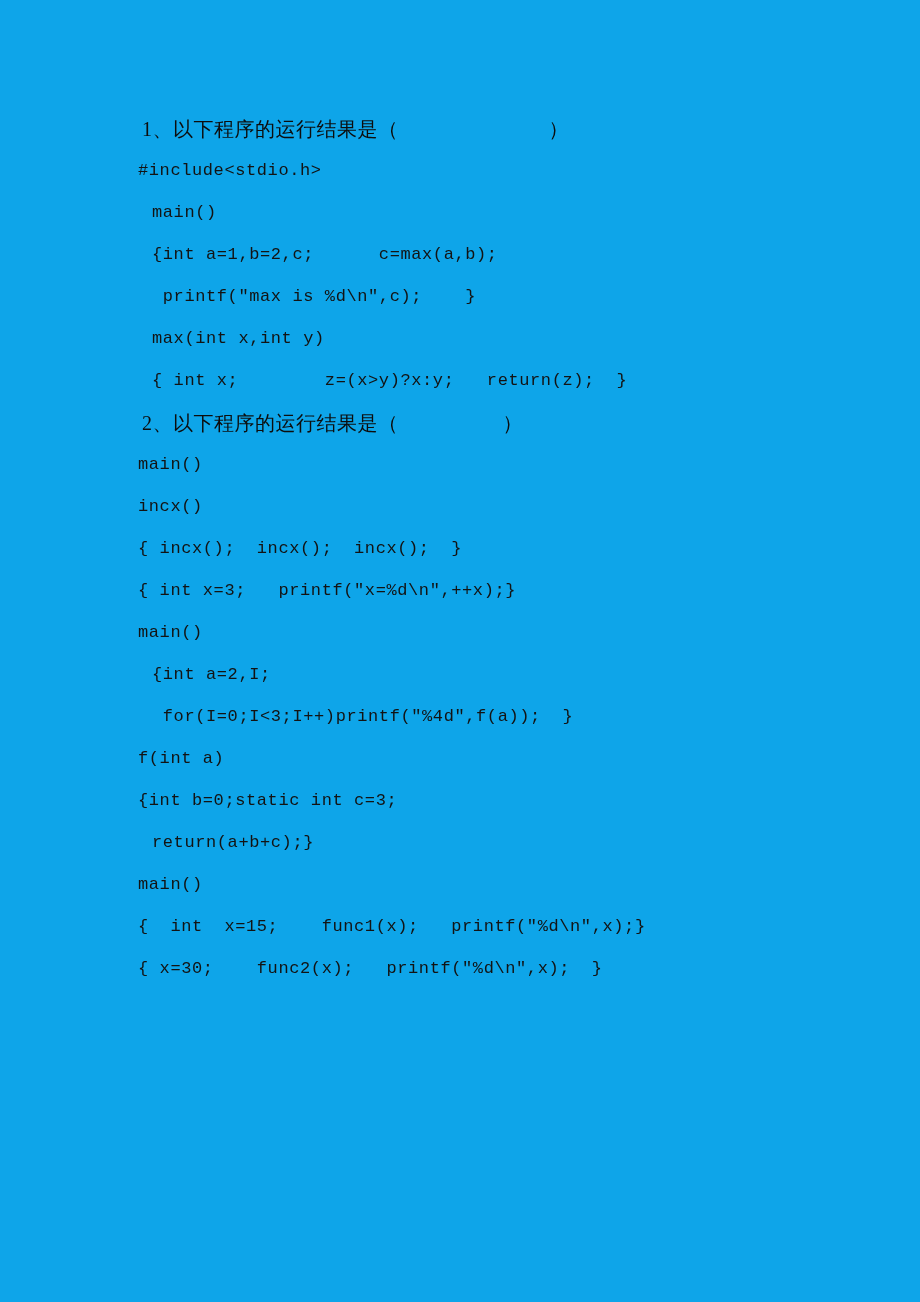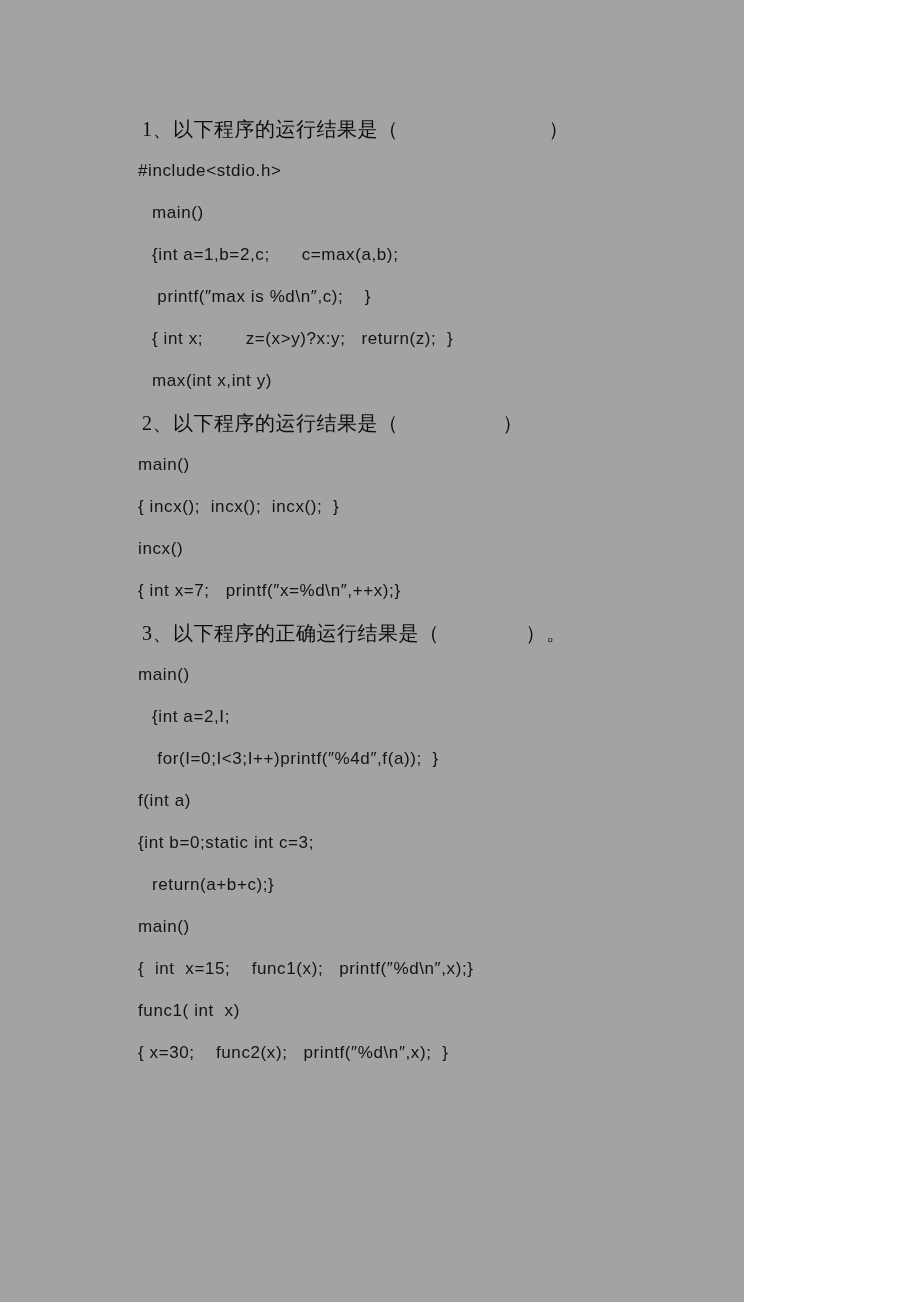--- a/index.html
+++ b/index.html
@@ -2,23 +2,23 @@
 <html lang="zh"><head>
 <meta charset="utf-8">
 <style>
   html, body {
     margin: 0;
     padding: 0;
     background: #ffffff;
   }
   .page {
     position: relative;
-    width: 744px;
+    width: 920px;
     height: 1302px;
-    background: #a3a3a3;
+    background: #0ea5e9;
     overflow: hidden;
     box-sizing: border-box;
   }
   .content {
     position: absolute;
     left: 138px;
     top: 108px;
     width: 720px;
   }
 
@@ -37,21 +37,21 @@
     font-size: 20px;
     letter-spacing: 0.5px;
     color: #0d0d0d;
   }
   .q-line .gap {
     display: inline-block;
   }
 
   
   .code-line {
-    font-family: Liberation Sans, sans-serif;
+    font-family: Liberation Mono, monospace;
     font-size: 17px;
     letter-spacing: 0.6px;
     color: #131313;
   }
 
   .indent-0 { padding-left: 0px; }
   .indent-1 { padding-left: 14px; }
 
   
   .qindent { padding-left: 4px; }
@@ -59,32 +59,30 @@
 </head>
 <body>
 
 <div class="page">
   <div class="content" id="body-root">
       <div class="line q-line qindent"><span>1、以下程序的运行结果是（</span><span class="gap" style="width: 150px;"></span><span>）</span></div>
       <div class="line code-line indent-0">#include&lt;stdio.h&gt;</div>
       <div class="line code-line indent-1">main()</div>
       <div class="line code-line indent-1">{int a=1,b=2,c;      c=max(a,b);</div>
       <div class="line code-line indent-1"> printf(″max is %d\n″,c);    }</div>
+      <div class="line code-line indent-1">max(int x,int y)</div>
       <div class="line code-line indent-1">{ int x;        z=(x&gt;y)?x:y;   return(z);  }</div>
-      <div class="line code-line indent-1">max(int x,int y)</div>
       <div class="line q-line qindent"><span>2、以下程序的运行结果是（</span><span class="gap" style="width: 104px;"></span><span>）</span></div>
       <div class="line code-line indent-0">main()</div>
+      <div class="line code-line indent-0">incx()</div>
       <div class="line code-line indent-0">{ incx();  incx();  incx();  }</div>
-      <div class="line code-line indent-0">incx()</div>
-      <div class="line code-line indent-0">{ int x=7;   printf(″x=%d\n″,++x);}</div>
-      <div class="line q-line qindent"><span>3、以下程序的正确运行结果是（</span><span class="gap" style="width: 86px;"></span><span>）。</span></div>
+      <div class="line code-line indent-0">{ int x=3;   printf(″x=%d\n″,++x);}</div>
       <div class="line code-line indent-0">main()</div>
       <div class="line code-line indent-1">{int a=2,I;</div>
       <div class="line code-line indent-1"> for(I=0;I&lt;3;I++)printf(″%4d″,f(a));  }</div>
       <div class="line code-line indent-0">f(int a)</div>
       <div class="line code-line indent-0">{int b=0;static int c=3;</div>
       <div class="line code-line indent-1">return(a+b+c);}</div>
       <div class="line code-line indent-0">main()</div>
       <div class="line code-line indent-0">{  int  x=15;    func1(x);   printf(″%d\n″,x);}</div>
-      <div class="line code-line indent-0">func1( int  x)</div>
       <div class="line code-line indent-0">{ x=30;    func2(x);   printf(″%d\n″,x);  }</div>
     </div>
 </div>
 
 </body></html>

